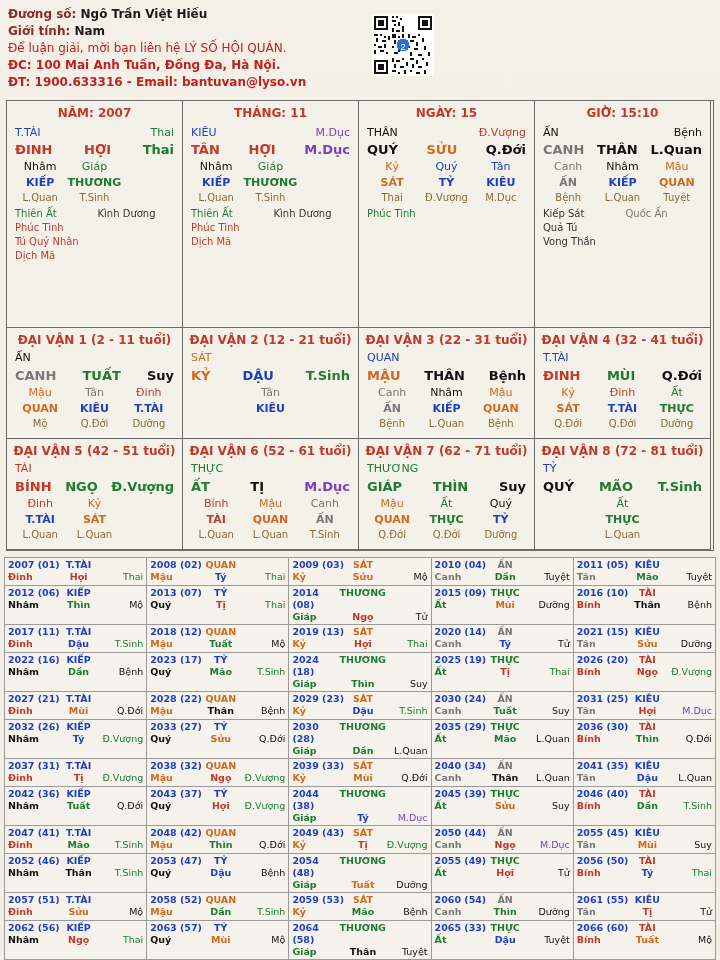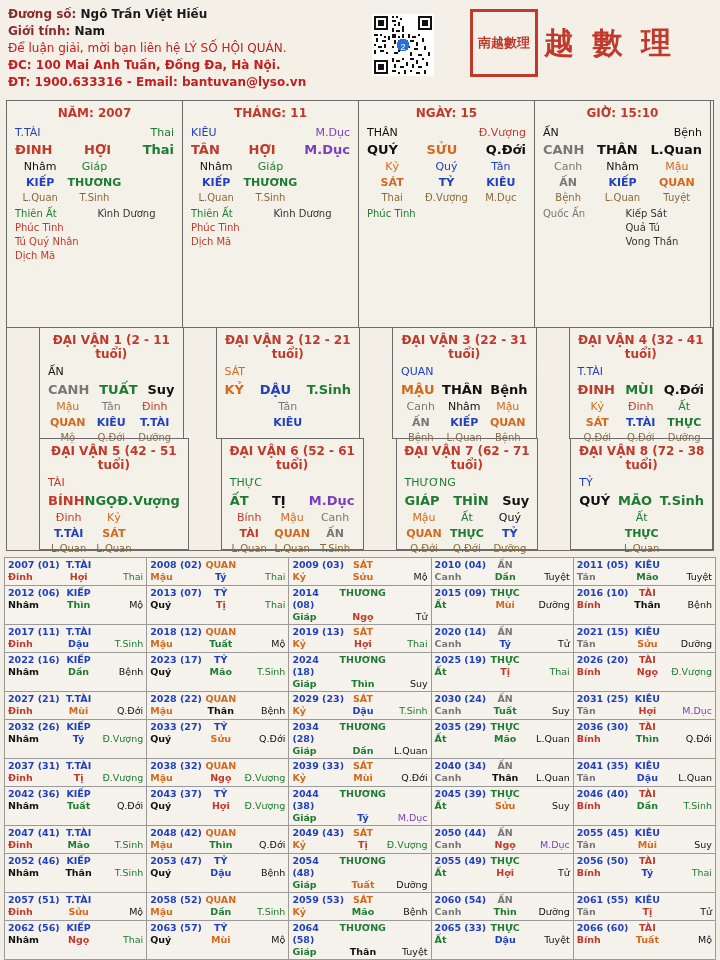--- a/index.html
+++ b/index.html
@@ -32,21 +32,21 @@
       display:flex;align-items:center;justify-content:center;font-size:13px;
       font-family:"DejaVu Serif","Liberation Serif",serif;font-weight:bold;line-height:1.05;text-align:center;}
   .logo .cjk{color:#c0392b;font-size:30px;font-family:"DejaVu Serif","Liberation Serif",serif;font-weight:bold;letter-spacing:4px;}
 
   
   .grid{margin:0 6px;border:1px solid #6b6b6b;}
   .row{display:flex;}
   .cell{border:1px solid #6b6b6b;margin:-1px 0 0 -1px;position:relative;box-sizing:border-box;
         background:rgba(255,255,255,0.12);}
   .r1 .cell{width:177px;height:228px;}
-  .r2 .cell,.r3 .cell{width:177px;height:112px;margin-left:32px;}
+  .r2 .cell,.r3 .cell{width:177px;height:112px;}
 
   .celltitle{text-align:center;font-weight:bold;font-size:12px;margin-top:5px;}
 
   .lineA{display:flex;justify-content:space-between;padding:0 8px;margin-top:6px;font-size:11px;}
   .lineB{display:flex;justify-content:space-between;padding:0 8px;margin-top:3px;font-size:13px;font-weight:bold;}
   .three{display:flex;padding:0 6px;margin-top:3px;}
   .three > div{flex:1;text-align:center;}
   .stars{padding:4px 8px 0 8px;font-size:10px;line-height:14px;display:flex;gap:6px;}
   .stars .col{flex:1;}
   .stars .col div{white-space:nowrap;}
@@ -158,24 +158,20 @@
             <rect x="27" y="24" width="1" height="2"></rect>
           <rect x="19" y="28" width="1" height="1"></rect>
             <rect x="22" y="29" width="2" height="1"></rect>
             <rect x="26" y="28" width="1" height="2"></rect>
         </g>
         <circle cx="15.5" cy="15.5" r="3.2" fill="#2a6fd6"></circle>
         <text x="15.5" y="18" font-size="4.5" text-anchor="middle" fill="#fff" font-family="sans-serif">2</text>
       </svg>
     </div>
 
-    <div class="logo">
-      <div class="seal">南越數理</div>
-      <div class="cjk">越 數 理</div>
-    </div>
   </div>
 
   <div class="grid">
     <div class="row r1" id="pillars-row">
         <div class="cell">
           <div class="celltitle" style="color:#c0392b">NĂM: 2007</div>
           <div class="lineA">
             <span style="color:#1f3fbf">T.TÀI</span>
             <span style="color:#111"></span>
             <span style="color:#1f7a33">Thai</span>
@@ -306,26 +302,26 @@
             <div><span style="color:#1f3fbf">KIẾP</span></div>
             <div><span style="color:#d2691e">QUAN</span></div>
           </div>
           <div class="three" style="font-size:10px">
             <div><span style="color:#8a6a3a">Bệnh</span></div>
             <div><span style="color:#8a6a3a">L.Quan</span></div>
             <div><span style="color:#8a6a3a">Tuyệt</span></div>
           </div>
           <div class="stars">
             <div class="col">
-              <div style="color:#777">Quốc Ấn</div>
-            </div>
-            <div class="col">
               <div style="color:#333">Kiếp Sát</div>
               <div style="color:#333">Quả Tú</div>
               <div style="color:#333">Vong Thần</div>
+            </div>
+            <div class="col">
+              <div style="color:#777">Quốc Ấn</div>
             </div>
           </div>
         </div>
       </div>
     <div class="row r2" id="dv-row1">
         <div class="cell">
           <div class="dv-name">ĐẠI VẬN 1 (2 - 11 tuổi)</div>
           <div class="dv-sub dv-flex">
             <span style="color:#111">ẤN</span>
             <span style="color:#111"></span>
@@ -509,21 +505,21 @@
             <div><span style="color:#1f7a33">THỰC</span></div>
             <div><span style="color:#1f3fbf">TỶ</span></div>
           </div>
           <div class="three" style="font-size:10px">
             <div><span style="color:#8a6a3a">Q.Đới</span></div>
             <div><span style="color:#8a6a3a">Q.Đới</span></div>
             <div><span style="color:#8a6a3a">Dưỡng</span></div>
           </div>
         </div>
         <div class="cell">
-          <div class="dv-name">ĐẠI VẬN 8 (72 - 38 tuổi)</div>
+          <div class="dv-name">ĐẠI VẬN 8 (72 - 81 tuổi)</div>
           <div class="dv-sub dv-flex">
             <span style="color:#1f3fbf">TỶ</span>
             <span style="color:#111"></span>
           </div>
           <div class="dv-sub dv-flex dv-big">
             <span style="color:#111">QUÝ</span>
             <span style="color:#1f7a33">MÃO</span>
             <span style="color:#1f7a33">T.Sinh</span>
           </div>
           <div class="three">
@@ -932,21 +928,21 @@
               <div class="yr-bot">
                 <span class="yr-l" style="color:#111">Quý</span>
                 <span class="yr-m" style="color:#d2691e">Sửu</span>
                 <span class="yr-r" style="color:#111;font-weight:normal">Q.Đới</span>
               </div>
             </div>
           </td>
           <td>
             <div class="yblock">
               <div class="yr-top">
-                <span class="yr-l c-blue">2034 (28)</span>
+                <span class="yr-l c-blue">2030 (28)</span>
                 <span class="yr-m" style="color:#1f7a33">THƯƠNG</span>
                 <span class="yr-r"></span>
               </div>
               <div class="yr-bot">
                 <span class="yr-l" style="color:#1f7a33">Giáp</span>
                 <span class="yr-m" style="color:#1f7a33">Dần</span>
                 <span class="yr-r" style="color:#111;font-weight:normal">L.Quan</span>
               </div>
             </div>
           </td>

